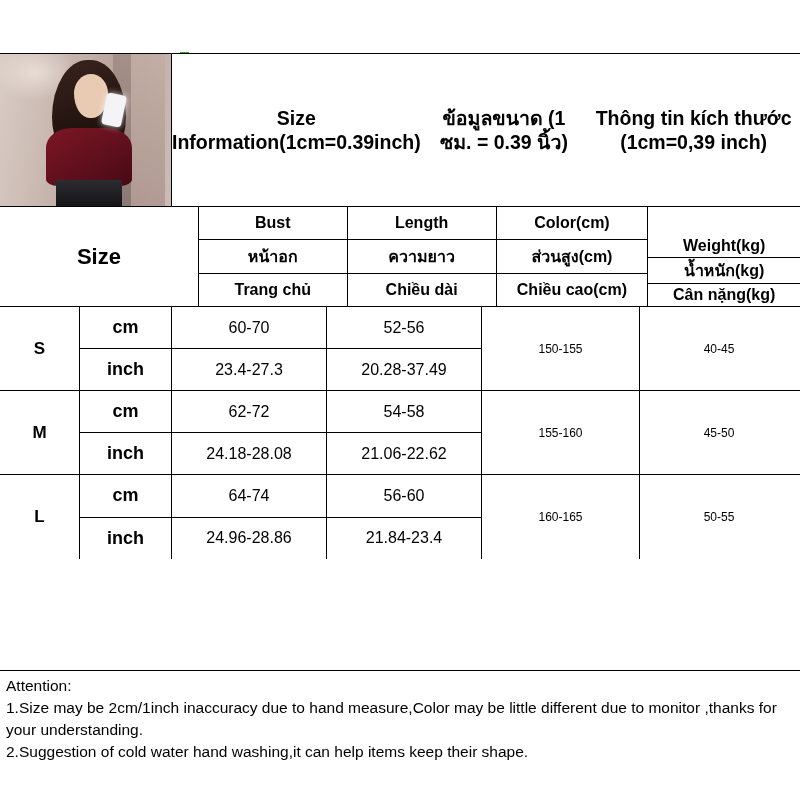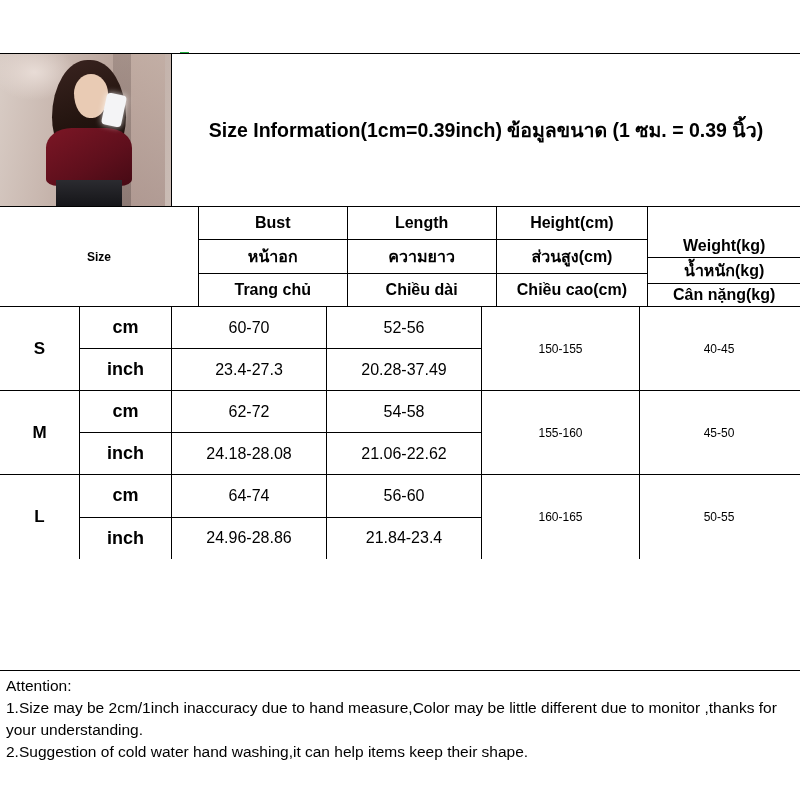--- a/index.html
+++ b/index.html
@@ -139,21 +139,21 @@
     box-sizing: border-box;
     background: #ffffff;
   }
   .c-size {
     width: 207px;
     border-right: 1px solid #000;
     box-sizing: border-box;
     display: flex;
     align-items: center;
     justify-content: center;
-    font-size: 12px;
+    font-size: 22px;
     font-weight: bold;
   }
   .c-col {
     box-sizing: border-box;
     border-right: 1px solid #000;
     display: flex;
     flex-direction: column;
   }
   .c-col:last-child { border-right: none; margin-top: 28px; }
   .c-col .cl {
@@ -274,37 +274,38 @@
           <div class="hair"></div>
           <div class="face"></div>
           <div class="top"></div>
           <div class="skirt"></div>
           <div class="phone"></div>
         </div>
       </div>
       <div class="title-cell">
         <div>Size Information(1cm=0.39inch)</div>
         <div>ข้อมูลขนาด (1 ซม. = 0.39 นิ้ว)</div>
+        <div>Thông tin kích thước (1cm=0,39 inch)</div>
       </div>
     </div>
 
     <div class="colhead">
       <div class="c-size">Size</div>
       <div class="c-col w-bust">
         <div class="cl">Bust</div>
         <div class="cl">หน้าอก</div>
         <div class="cl">Trang chủ</div>
       </div>
       <div class="c-col w-len">
         <div class="cl">Length</div>
         <div class="cl">ความยาว</div>
         <div class="cl">Chiều dài</div>
       </div>
       <div class="c-col w-hei">
-        <div class="cl">Height(cm)</div>
+        <div class="cl">Color(cm)</div>
         <div class="cl">ส่วนสูง(cm)</div>
         <div class="cl">Chiều cao(cm)</div>
       </div>
       <div class="c-col w-wei">
         <div class="cl">Weight(kg)</div>
         <div class="cl">น้ำหนัก(kg)</div>
         <div class="cl">Cân nặng(kg)</div>
       </div>
     </div>
 

